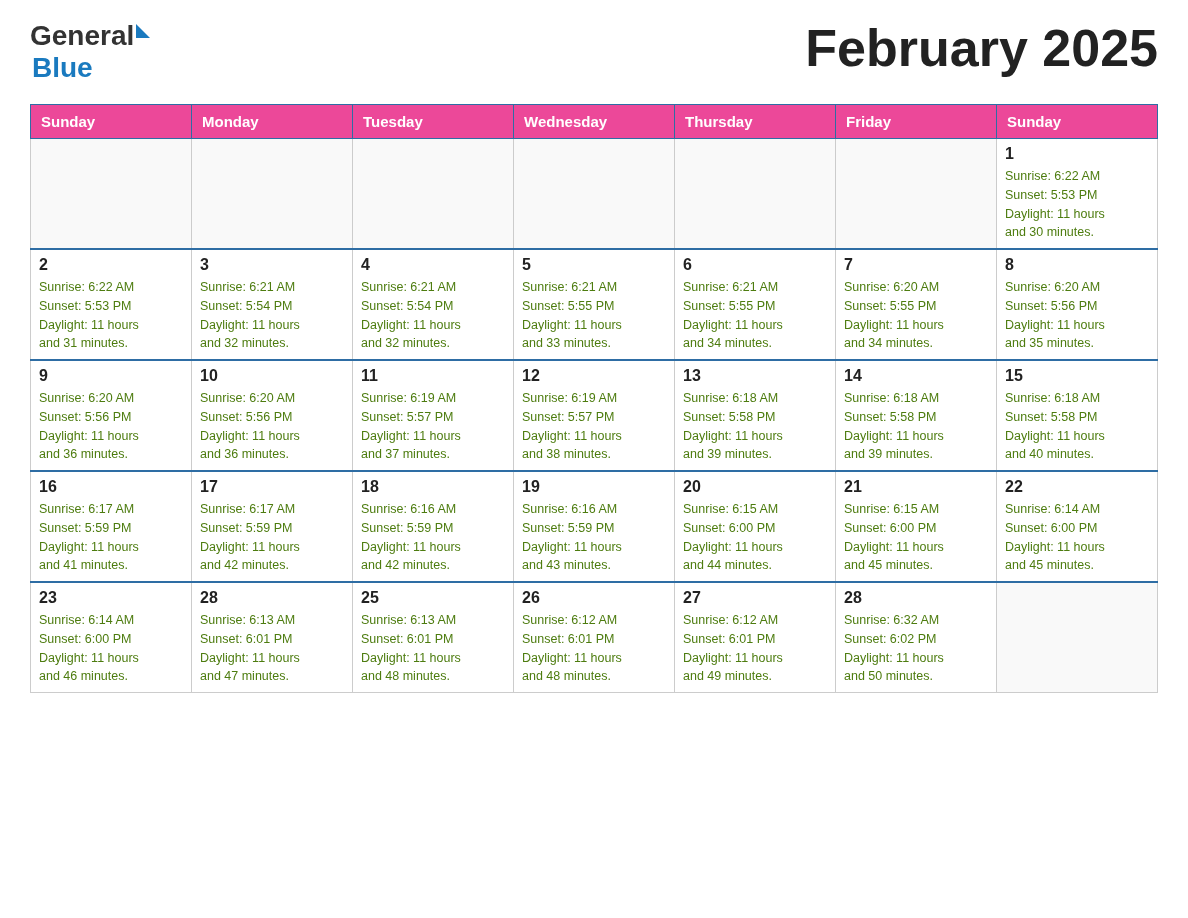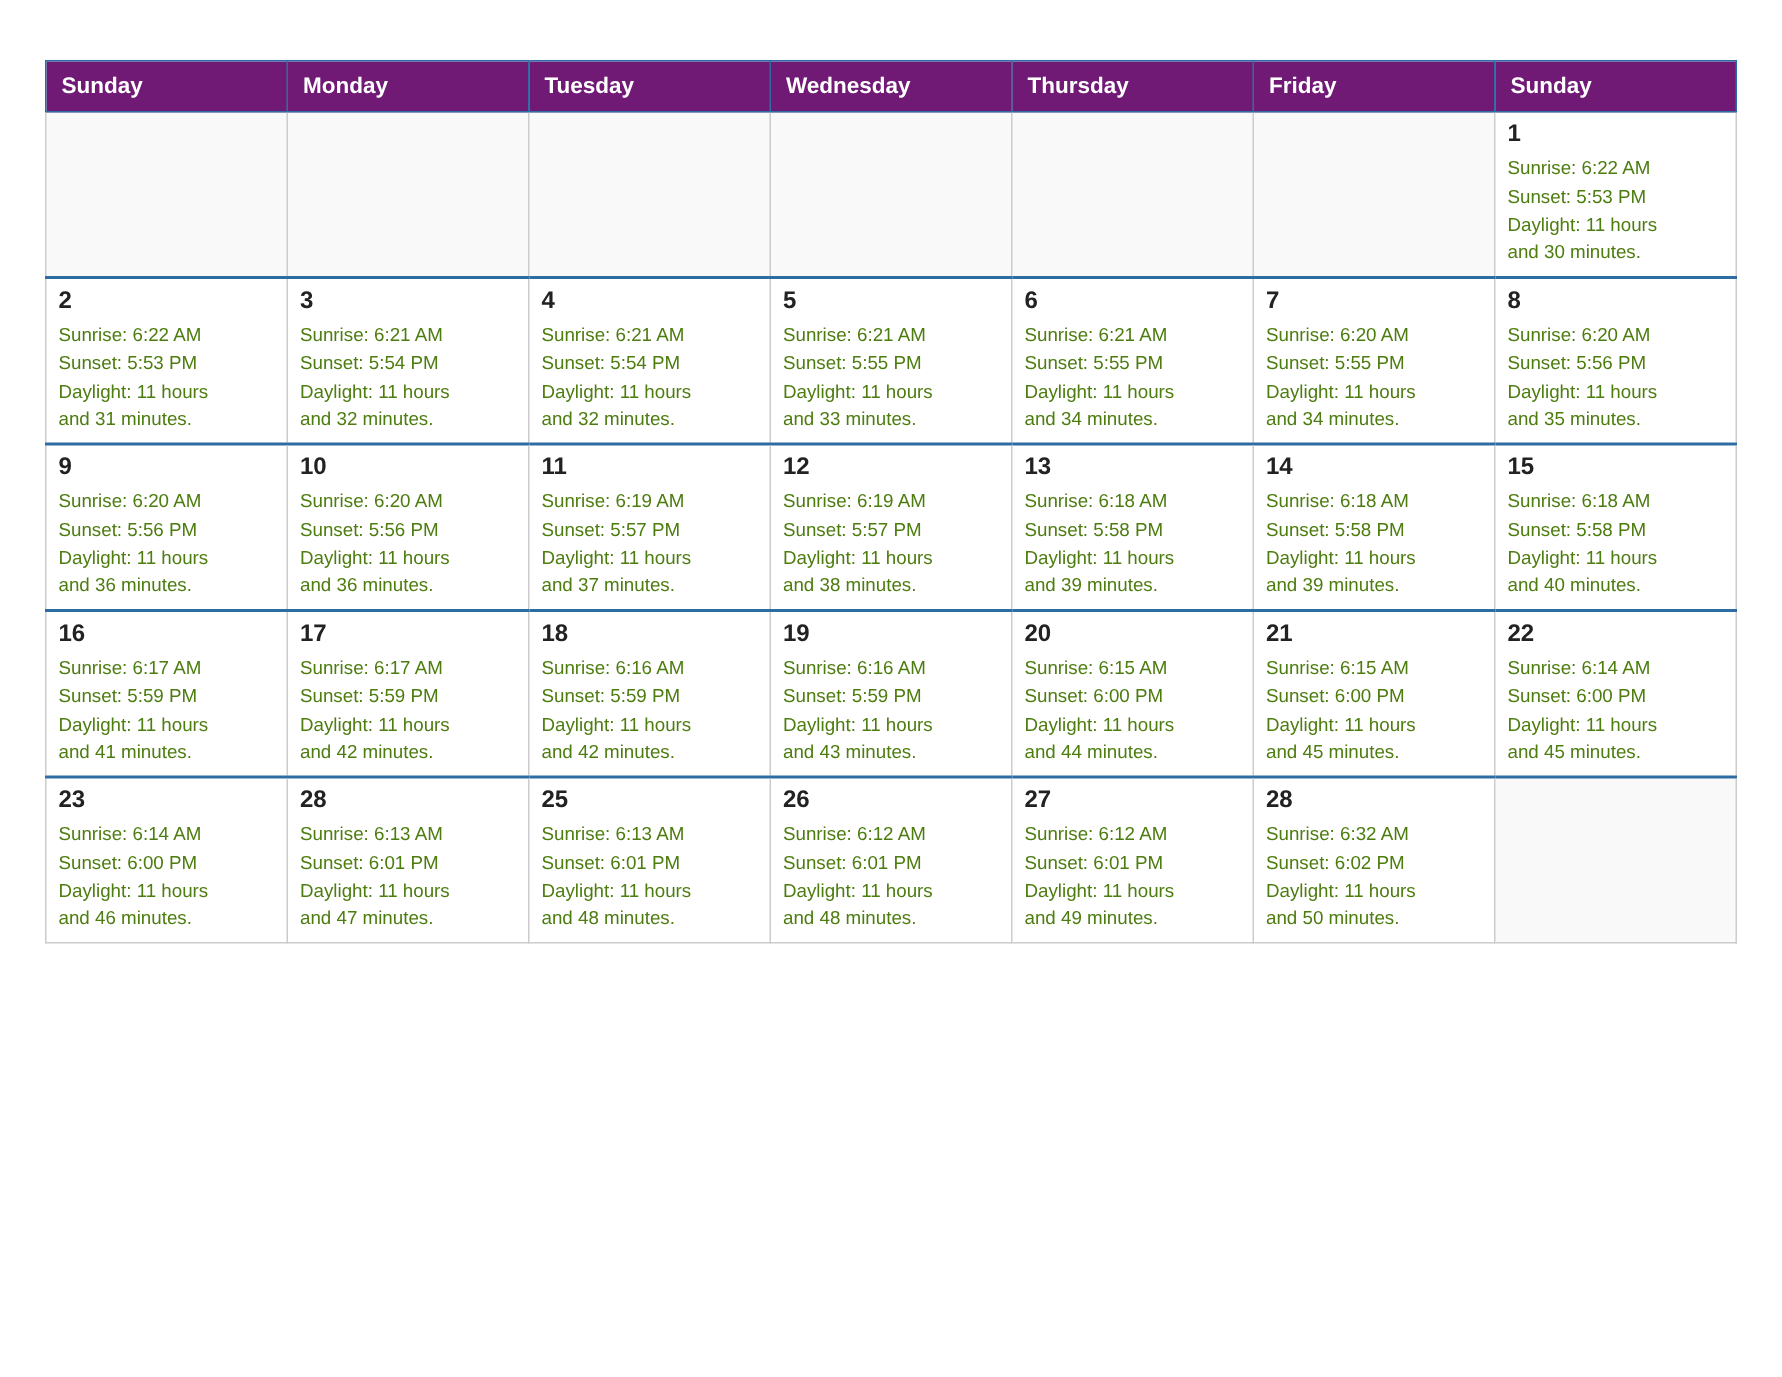--- a/index.html
+++ b/index.html
@@ -64,21 +64,21 @@
       font-size: 20px;
       color: #555;
       margin-top: 4px;
     }
     .calendar {
       width: 100%;
       border-collapse: collapse;
       border: 1px solid #aaa;
     }
     .calendar th {
-      background-color: #701a75;
+      background-color: #ec4899;
       color: #fff;
       font-size: 15px;
       font-weight: bold;
       padding: 8px 10px;
       text-align: left;
       border: 1px solid #2e6da4;
     }
     .calendar td {
       vertical-align: top;
       padding: 6px 8px;
@@ -105,21 +105,31 @@
       line-height: 1.5;
     }
     .row-divider td {
       border-top: 2px solid #2e6da4;
     }
   </style>
 </head>
 <body>
 
 <div class="header">
+  <div class="logo">
+    <div class="logo-stack">
+      <div class="logo-row1">
+        <span class="logo-text-general">General</span>
+        <div class="logo-arrow"></div>
+      </div>
+      <div class="logo-row2">Blue</div>
+    </div>
+  </div>
   <div class="title-section">
+    <div class="main-title">February 2025</div>
   </div>
 </div>
 
 <table class="calendar">
   <thead>
     <tr>
       <th>Sunday</th>
       <th>Monday</th>
       <th>Tuesday</th>
       <th>Wednesday</th>

